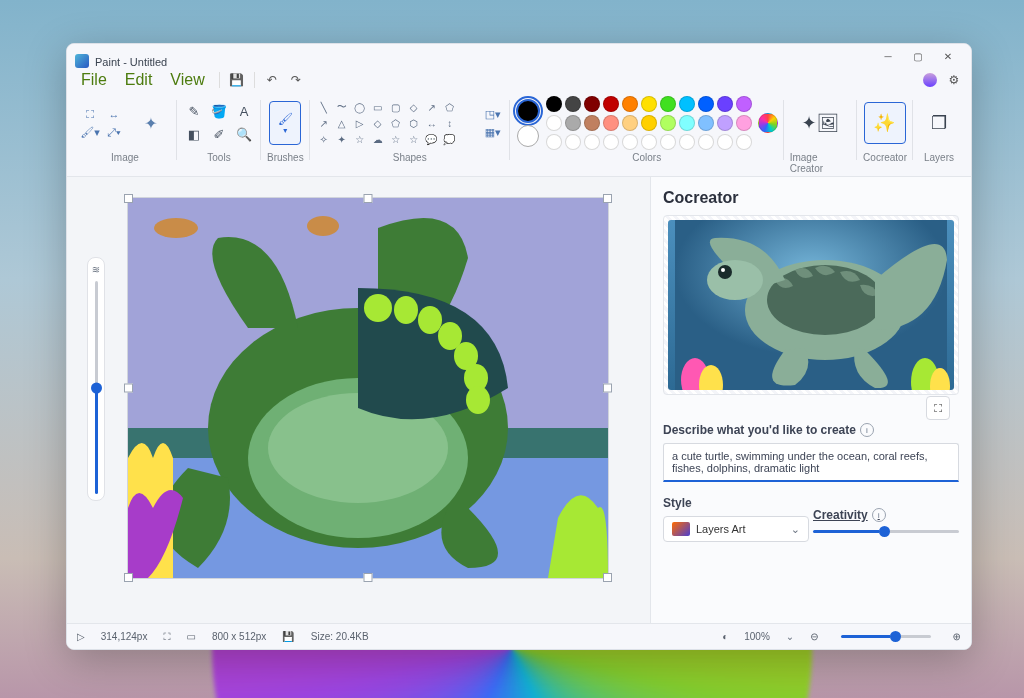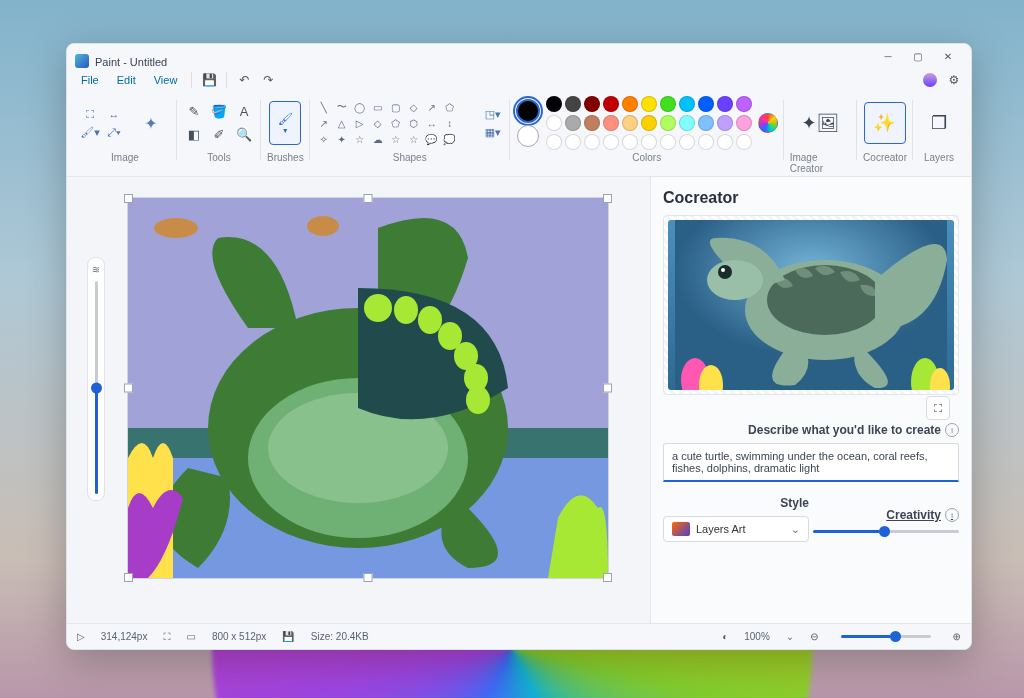--- a/index.html
+++ b/index.html
@@ -4,21 +4,21 @@
 <style>
 html,body{margin:0;padding:0;width:1024px;height:698px;font-family:"Segoe UI",Arial,sans-serif;font-size:12px;color:#333;overflow:hidden;}
 body{background:linear-gradient(180deg,#82b3cb 0%,#aec8d6 40%,#c9bdb5 80%,#b896a9 100%);position:relative;}
 .colorwheel{position:absolute;bottom:-250px;left:50%;transform:translateX(-50%);width:600px;height:600px;border-radius:50%;background:conic-gradient(#ff4242,#ffd000,#7ed321,#00b4d8,#3066ff,#9a3ce6,#ff2fa3,#ff4242);opacity:.9;filter:blur(2px);}
 .window{position:absolute;left:66px;top:43px;width:904px;height:605px;background:#f6f7fb;border-radius:8px;box-shadow:0 10px 40px rgba(0,0,0,.25);display:flex;flex-direction:column;overflow:hidden;border:1px solid #dde1e8;}
 .titlebar{height:24px;display:flex;align-items:flex-end;padding:0 8px;background:#f6f7fb;font-size:11px;color:#3a4350;}
 .titlebar .icon{width:14px;height:14px;margin-right:6px;border-radius:3px;background:linear-gradient(135deg,#4fb6d9,#2958c2);}
 .titlebar .spacer{flex:1;}
 .winbtn{width:30px;height:24px;display:flex;align-items:center;justify-content:center;color:#555;font-size:10px;}
 .menubar{height:24px;display:flex;align-items:center;padding:0 6px;gap:2px;}
-.menu-item{padding:2px 8px;font-size:11px;color:#0369a1;border-radius:3px;}
+.menu-item{padding:2px 8px;font-size:16px;color:#4d7c0f;border-radius:3px;}
 .menu-sep{width:1px;height:16px;background:#ddd;margin:0 4px;}
 .menu-ico{width:22px;height:22px;display:flex;align-items:center;justify-content:center;color:#555;}
 .ribbon{display:flex;background:#f6f7fb;padding:4px 6px 2px 6px;border-bottom:1px solid #e3e6eb;}
 .group{display:flex;flex-direction:column;align-items:center;padding:0 6px;position:relative;}
 .group:not(:last-child):after{content:"";position:absolute;right:0;top:4px;bottom:14px;width:1px;background:#e0e2e7;}
 .group-body{display:flex;align-items:center;gap:6px;height:54px;}
 .group-label{font-size:10px;color:#7a8089;margin-top:2px;}
 .bigbtn{width:40px;height:44px;display:flex;align-items:center;justify-content:center;border-radius:4px;}
 .dashedbox{width:22px;height:22px;border:1px dashed #4a74af;}
 .smallgrid{display:grid;grid-template-columns:repeat(2,22px);gap:2px;}
@@ -44,21 +44,21 @@
 .canvas-wrap{position:absolute;left:60px;top:20px;width:480px;height:380px;background:#fff;border:1px solid #d0d4dc;}
 .handle{position:absolute;width:7px;height:7px;background:#fff;border:1px solid #9aa3b0;}
 .handle.tl{left:-4px;top:-4px;} .handle.tr{right:-4px;top:-4px;} .handle.bl{left:-4px;bottom:-4px;} .handle.br{right:-4px;bottom:-4px;}
 .handle.tc{left:50%;top:-4px;transform:translateX(-50%);} .handle.bc{left:50%;bottom:-4px;transform:translateX(-50%);} .handle.ml{left:-4px;top:50%;transform:translateY(-50%);} .handle.mr{right:-4px;top:50%;transform:translateY(-50%);}
 .drawing{position:absolute;inset:0;}
 .panel{width:296px;background:#fafbfd;border-left:1px solid #e3e6eb;padding:12px;display:flex;flex-direction:column;}
 .panel h2{margin:0 0 8px 0;font-size:16px;font-weight:600;color:#2b303d;}
 .genframe{border:1px solid #e3e6eb;border-radius:4px;padding:4px;background:repeating-linear-gradient(45deg,#f4f5f9,#f4f5f9 3px,#fff 3px,#fff 6px);}
 .genimg{width:100%;height:170px;border-radius:3px;overflow:hidden;position:relative;background:linear-gradient(#4b8fbd 0%,#2d6a94 100%);}
 .enlarge{position:absolute;right:8px;bottom:-26px;width:22px;height:22px;background:#fff;border:1px solid #d7dae0;border-radius:4px;display:flex;align-items:center;justify-content:center;font-size:11px;}
-.field-label{font-size:12px;font-weight:600;color:#3d4455;margin:28px 0 6px 0;display:flex;align-items:center;gap:4px;justify-content:flex-end;}
+.field-label{font-size:12px;font-weight:600;color:#3d4455;margin:28px 0 6px 0;display:flex;align-items:center;gap:4px;}
 .info{width:12px;height:12px;border:1px solid #9aa3b0;border-radius:50%;font-size:8px;display:inline-flex;align-items:center;justify-content:center;color:#9aa3b0;}
 .prompt{width:100%;border:1px solid #d7dae0;border-bottom:2px solid #1d62d6;border-radius:3px 3px 0 0;padding:6px 8px;font-size:11px;color:#3d4455;box-sizing:border-box;background:#fff;resize:none;font-family:inherit;}
 .row2{display:flex;gap:4px;margin-top:14px;}
 .row2>div{flex:1;}
 .select{display:flex;align-items:center;gap:6px;border:1px solid #d7dae0;border-radius:4px;padding:5px 8px;font-size:11px;background:#fff;}
 .select .thumb{width:18px;height:14px;border-radius:2px;background:linear-gradient(135deg,#ff6a00,#4b3fd1);}
 .hslider{display:flex;align-items:center;margin-top:8px;}
 .hstrack{flex:1;height:3px;background:linear-gradient(to right,#1d62d6 0%,#1d62d6 45%,#c8cbd2 45%,#c8cbd2 100%);border-radius:2px;position:relative;}
 .hsthumb{position:absolute;left:45%;top:-4px;width:11px;height:11px;border-radius:50%;background:#1d62d6;}
 .statusbar{height:25px;border-top:1px solid #e3e6eb;background:#f6f7fb;display:flex;align-items:center;padding:0 10px;font-size:10px;color:#5a626e;gap:16px;}

